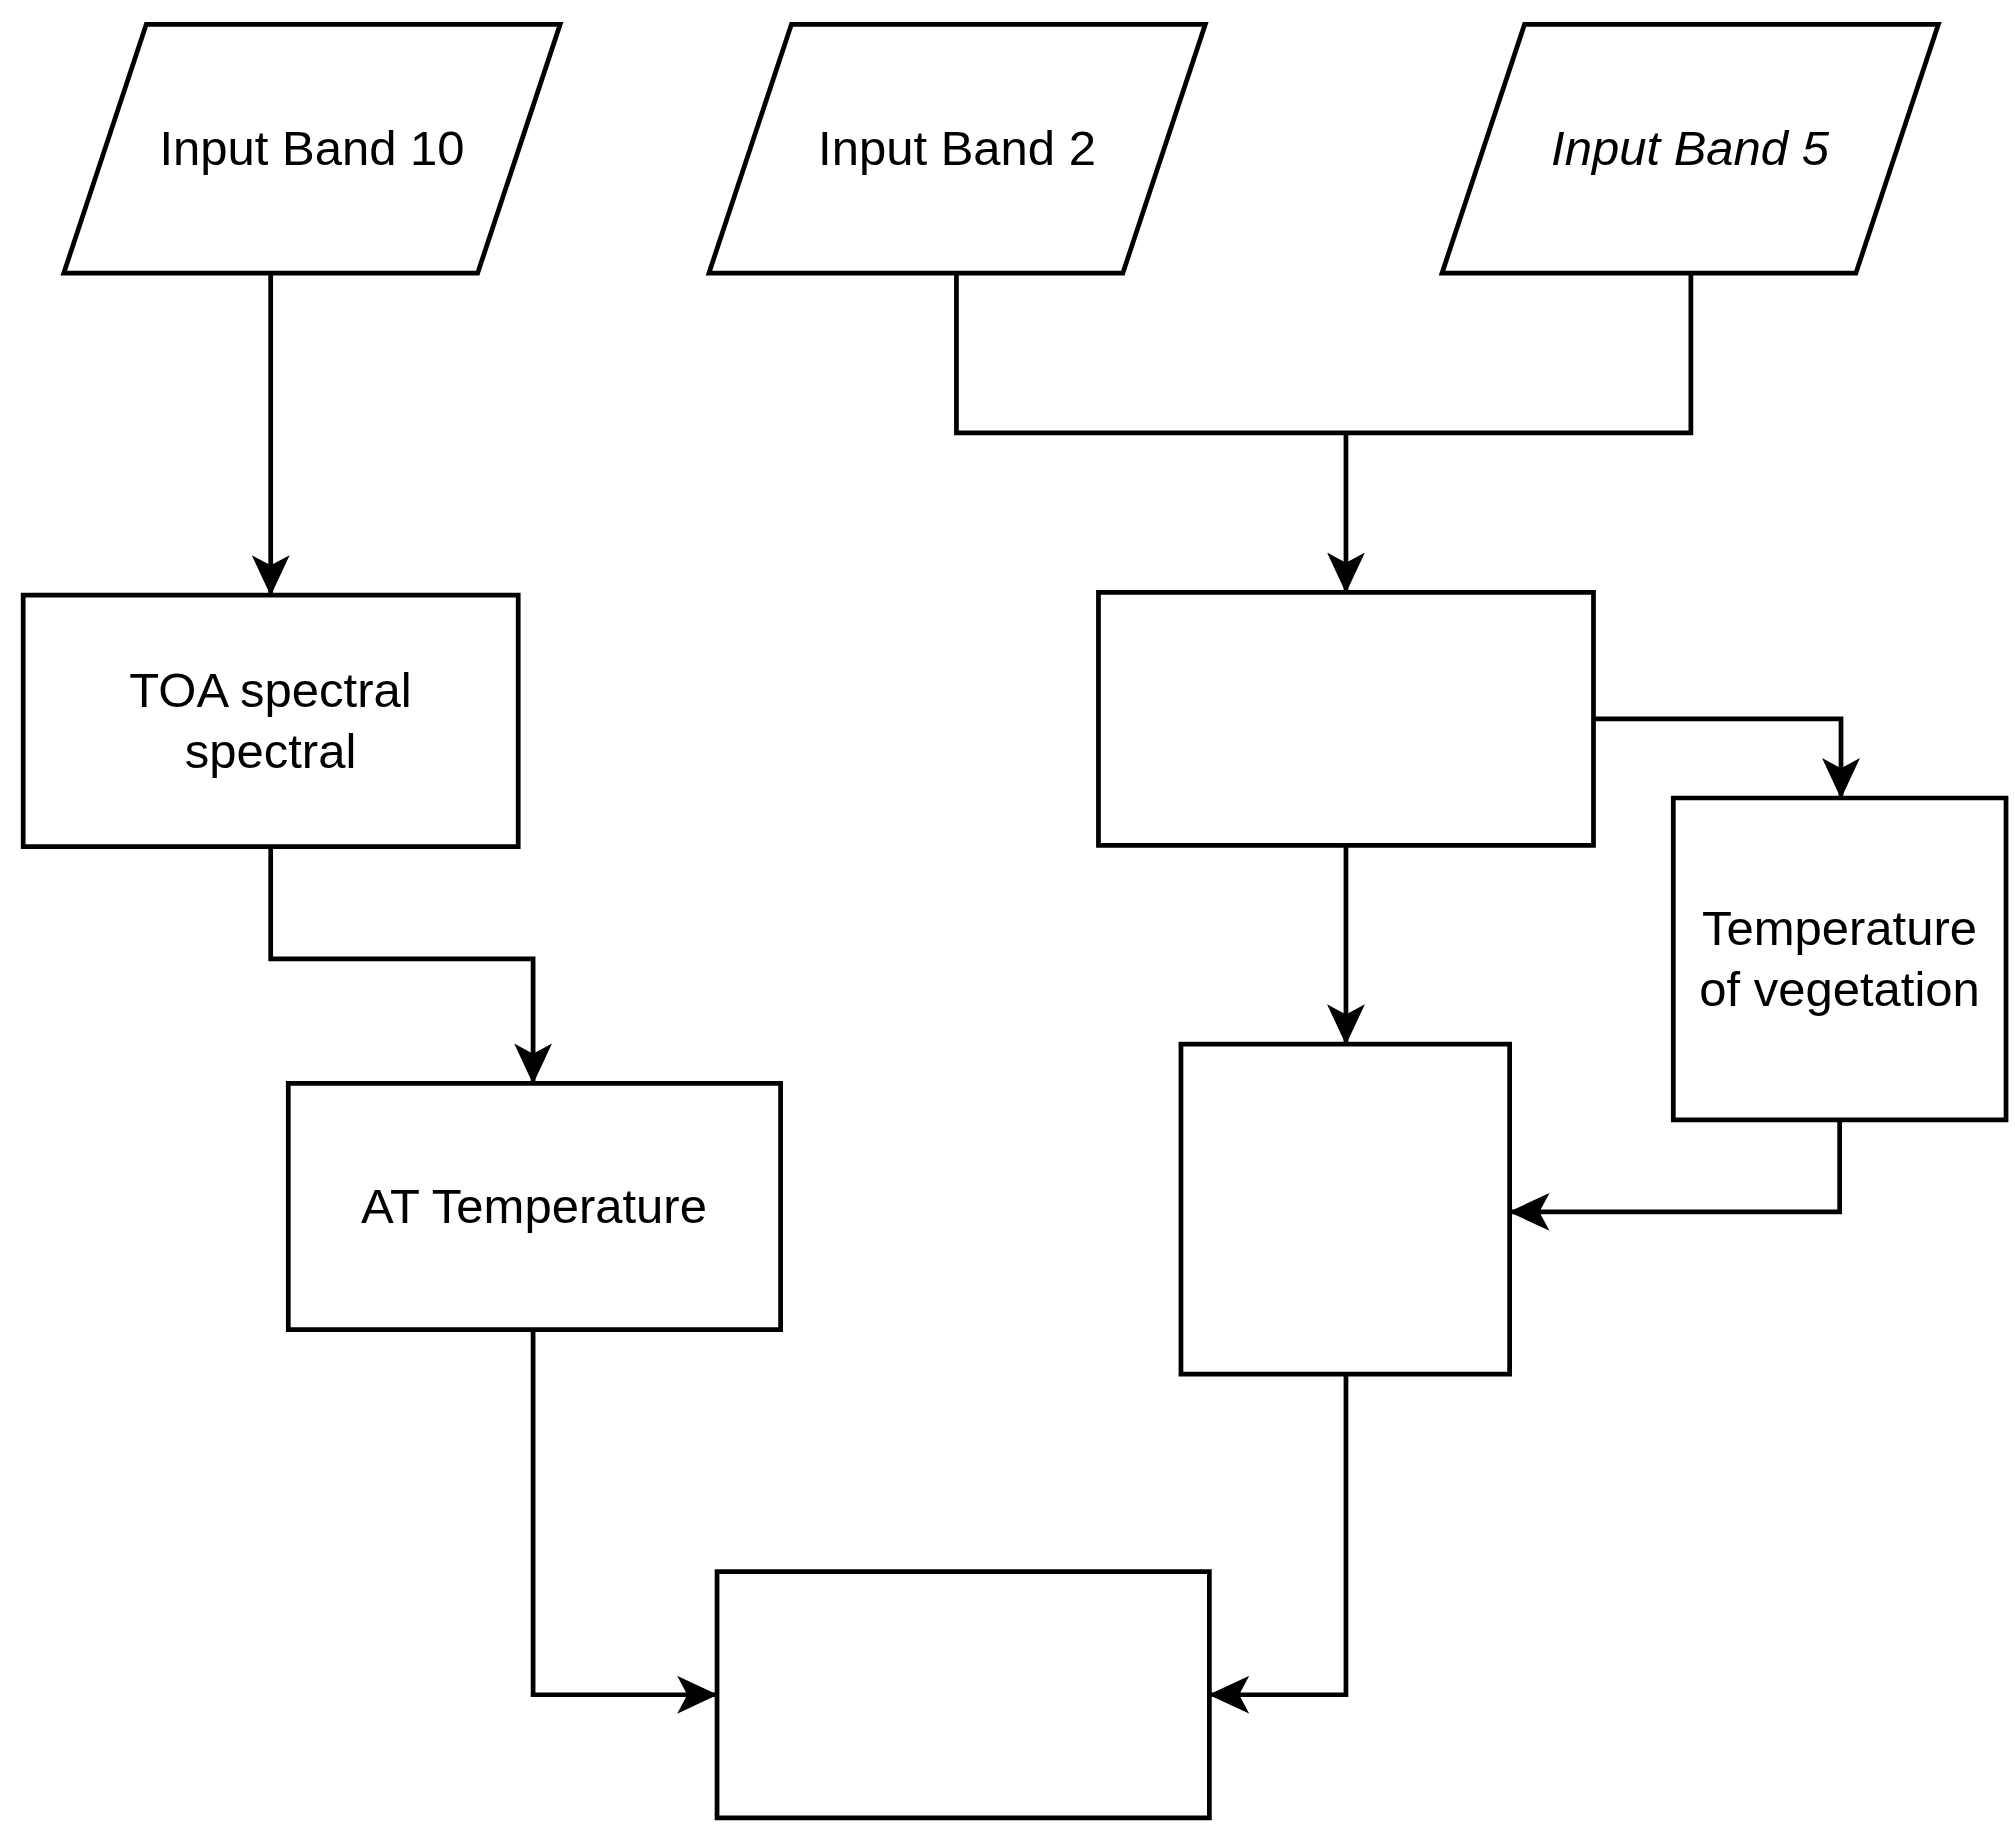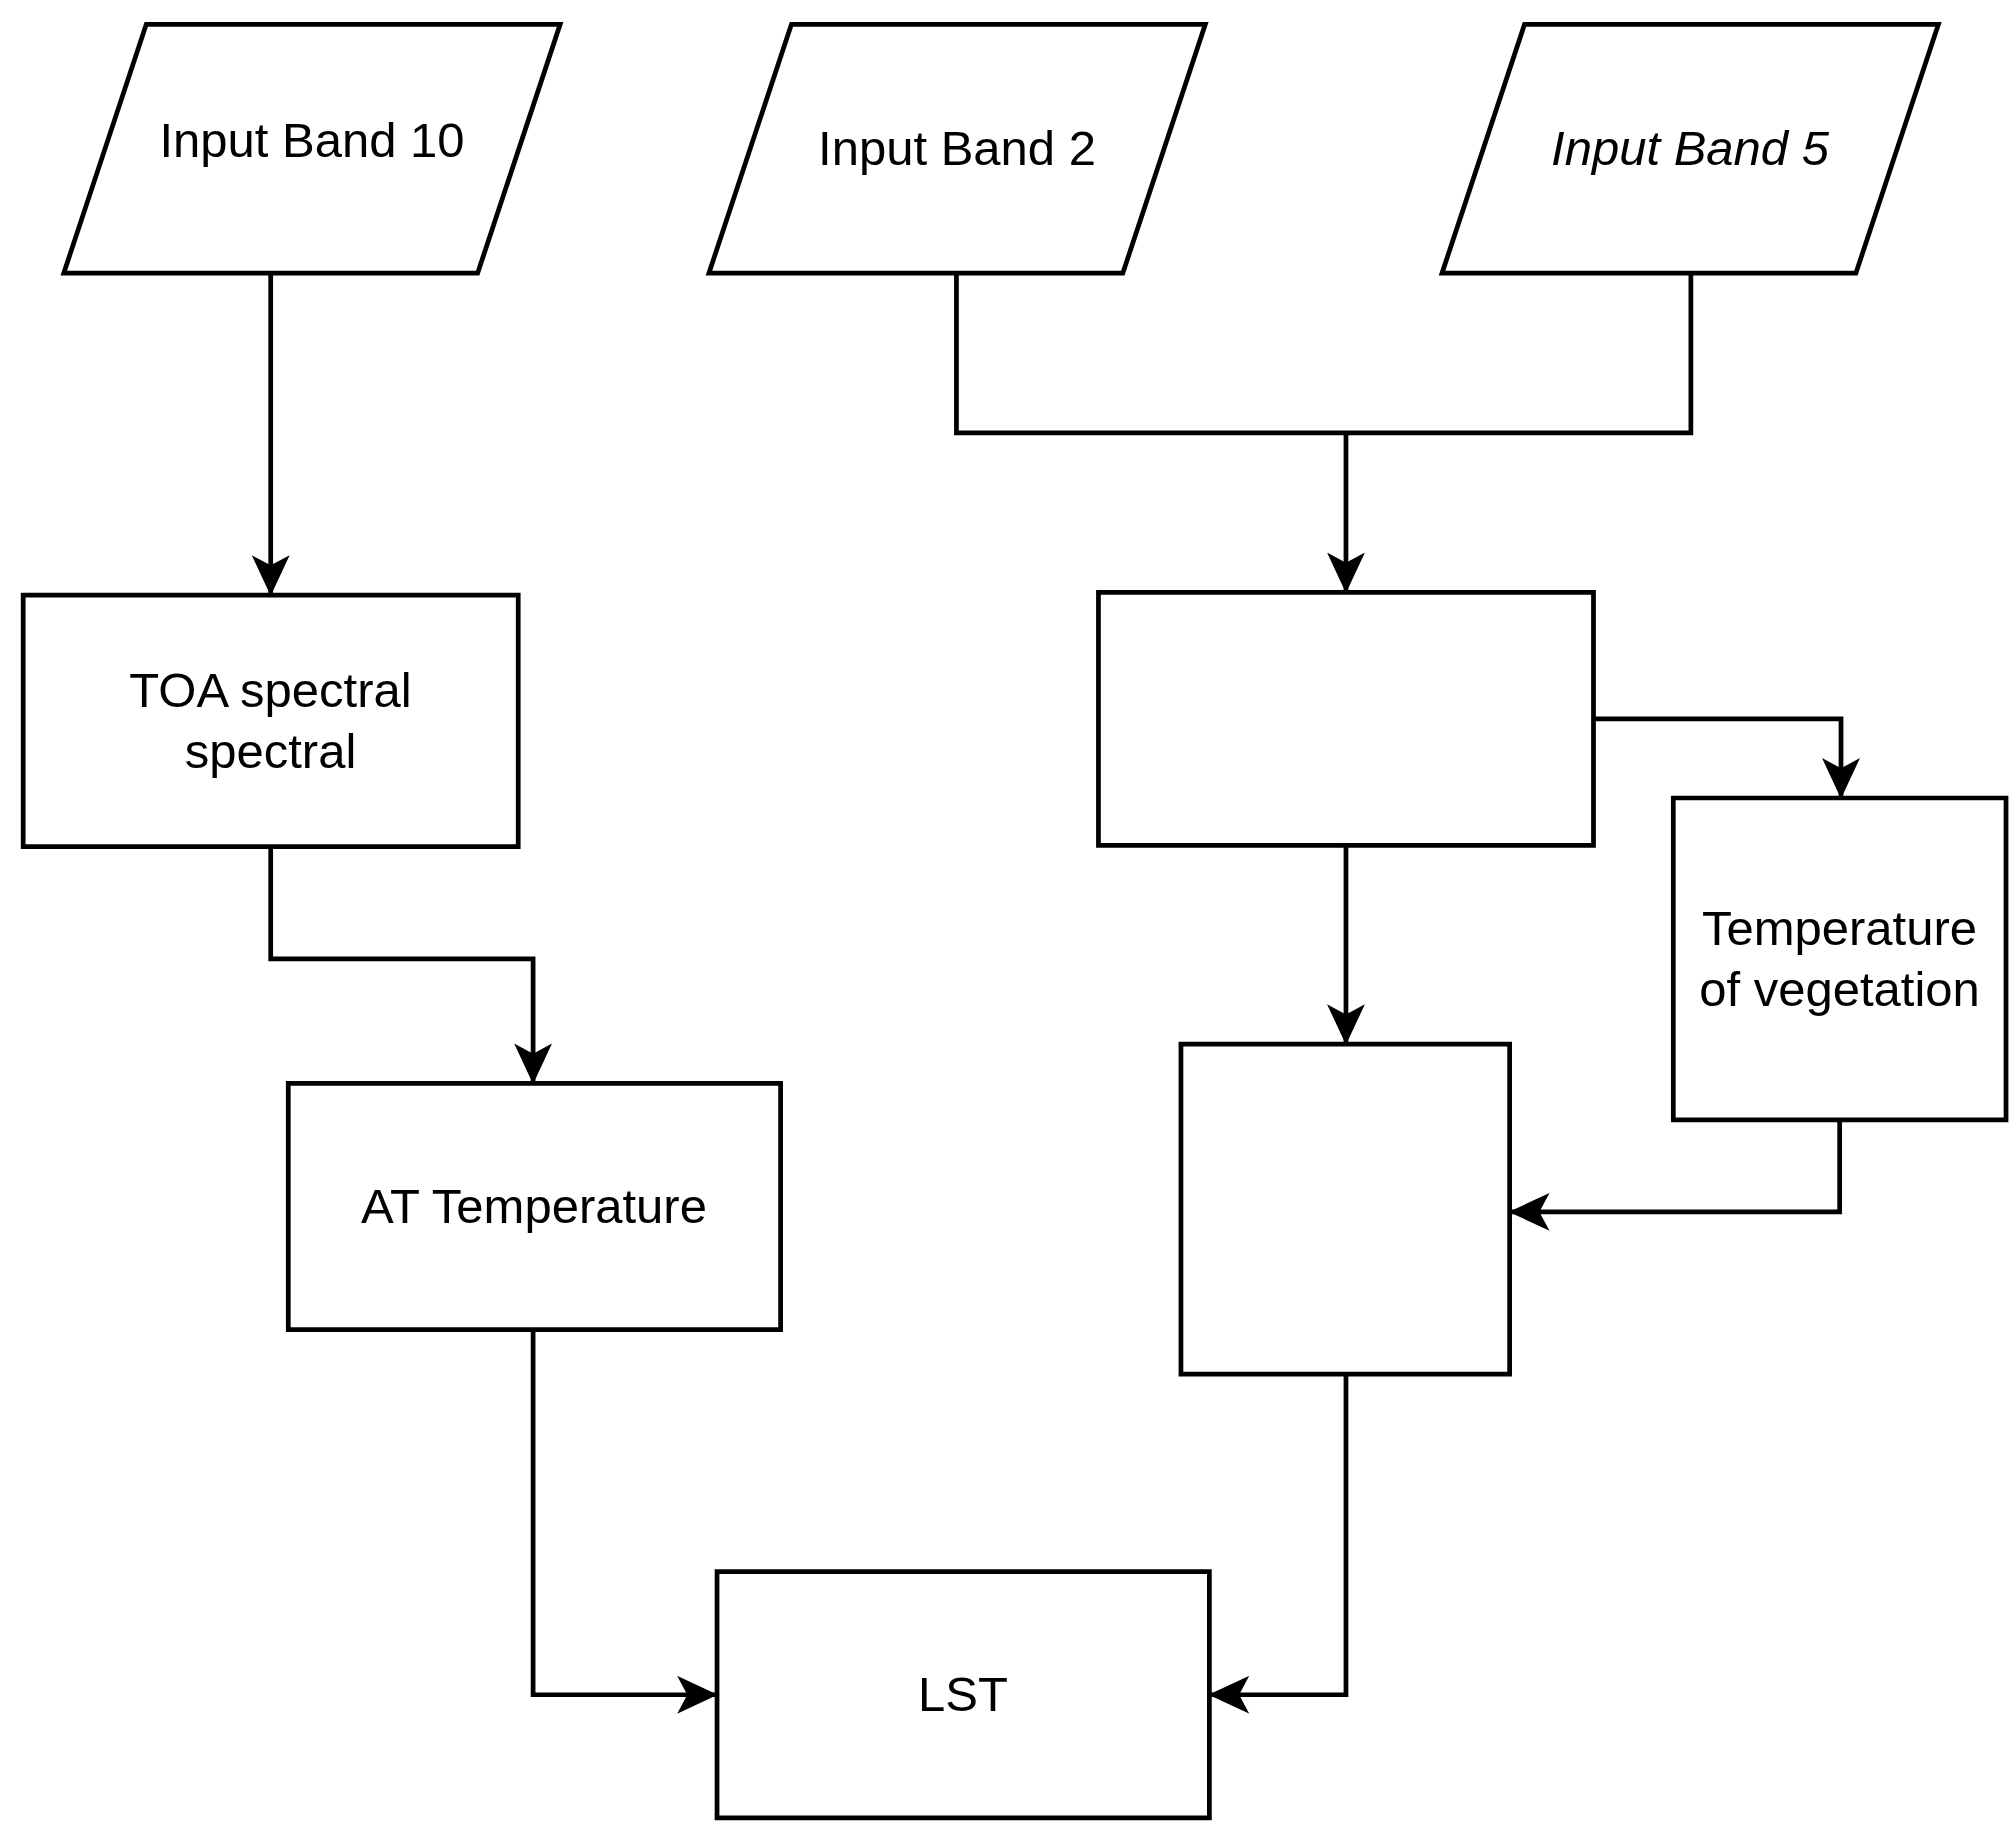--- a/index.html
+++ b/index.html
@@ -37,21 +37,21 @@
     position: absolute;
     display: flex;
     align-items: center;
     justify-content: center;
     text-align: center;
     font-size: 49px;
     line-height: 1.25;
     color: #000000;
     pointer-events: none;
   }
-  .lbl-band10   { left: 64px;   top: 16px;   width: 496px; height: 249px; }
+  .lbl-band10   { left: 64px;   top: 24px;   width: 496px; height: 249px; }
   .lbl-band4    { left: 709px; top: 24px;   width: 496px; height: 249px; }
   .lbl-band5    { left: 1442px; top: 24px;   width: 496px; height: 249px; font-style: italic; }
   .lbl-toa      { left: 23px;   top: 595px;  width: 495px; height: 252px; padding: 0 27px; box-sizing: border-box; }
   .lbl-ndvi     { left: 1098px; top: 593px;  width: 495px; height: 253px; }
   .lbl-prop     { left: 1673px; top: 798px; width: 333px; height: 322px; padding: 0 19px; box-sizing: border-box; }
   .lbl-ge       { left: 1181px; top: 1044px; width: 329px; height: 330px; padding: 0 19px; box-sizing: border-box; }
   .lbl-at       { left: 288px;  top: 1084px; width: 492px; height: 246px; }
   .lbl-lst      { left: 717px; top: 1572px; width: 492px; height: 246px; }
 </style>
 </head>
@@ -86,16 +86,15 @@
     <path class="edge" d="M 788,1966 L 788,2506 L 1060,2506" marker-end="url(#arrow)"></path>
     <path class="edge" d="M 1990,2032 L 1990,2506 L 1788,2506" marker-end="url(#arrow)"></path>
   </svg>
 
   <div class="node-label lbl-band10">Input Band 10</div>
   <div class="node-label lbl-band4">Input Band 2</div>
   <div class="node-label lbl-band5">Input Band 5</div>
   <div class="node-label lbl-toa">TOA spectral spectral</div>
   <div class="node-label lbl-prop">Temperature of vegetation</div>
   <div class="node-label lbl-at">AT Temperature</div>
-  <div class="node-label lbl-lst">LST</div>
 
 </div>
 
 
 </body></html>

